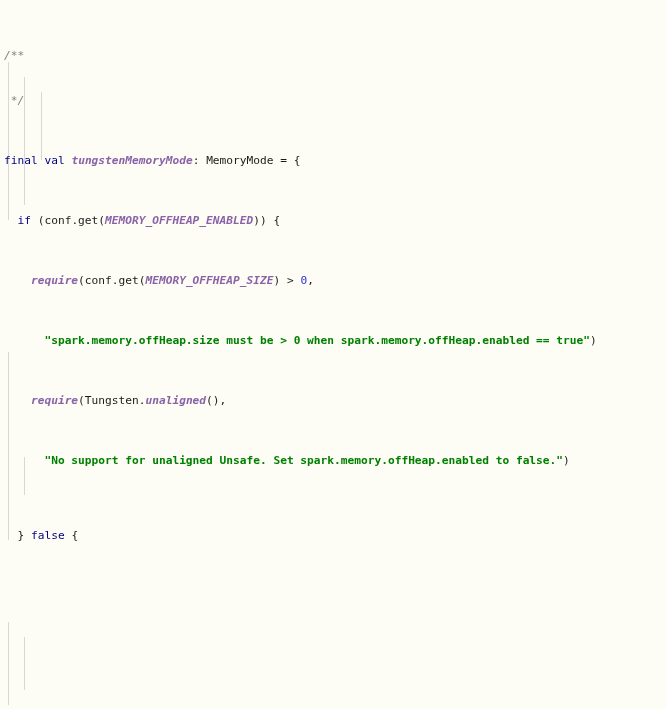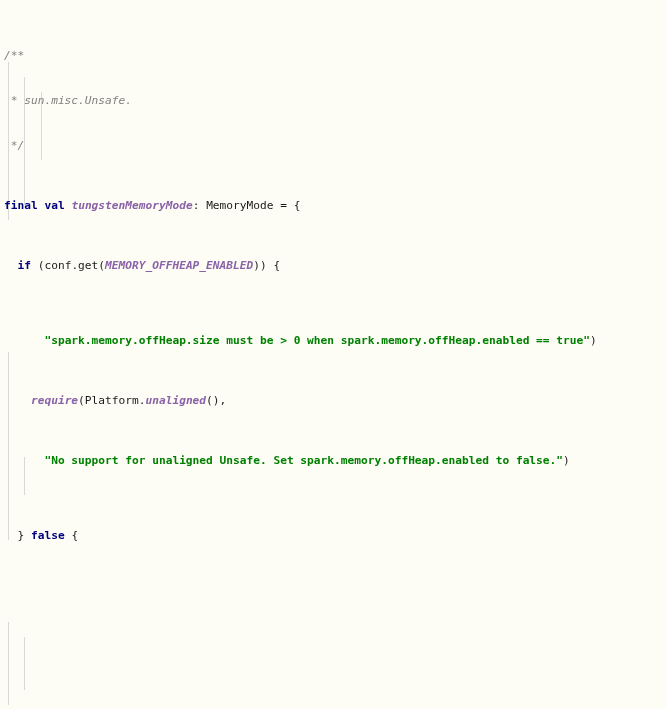--- a/index.html
+++ b/index.html
@@ -39,21 +39,21 @@
     height: 709px;
     pointer-events: none;
   }
   .guide {
     position: absolute;
     width: 1px;
     background: #d8d8d8;
   }
 
   
-  .kw      { color: #000080; font-weight: bold; }
+  .kw      { color: #000080; font-weight: normal; }
   .cmt     { color: #808080; font-style: italic; }
   .str     { color: #008000; font-weight: bold; }
   .num     { color: #3333cc; }
   .ital    { color: #8a62a8; font-style: italic; font-weight: bold; }
   .plain   { color: #1a1a1a; }
 </style>
 </head>
 <body>
 
 <div id="editor">
@@ -64,31 +64,31 @@
     <div class="guide" style="left:41px; top:92px;  height:68px;"></div>
     <div class="guide" style="left:8px;  top:352px; height:188px;"></div>
     <div class="guide" style="left:24px; top:457px; height:38px;"></div>
     <div class="guide" style="left:8px;  top:622px; height:83px;"></div>
     <div class="guide" style="left:24px; top:637px; height:53px;"></div>
   </div>
 
   <div class="code-area">
 
     <div class="line"><span class="cmt">/**</span></div>
-    <div class="line"><span class="cmt"> * sun.misc.Unsafe.</span></div>
     <div class="line"><span class="cmt"> */</span></div>
 
     <div class="line"><span class="kw">final</span><span class="plain"> </span><span class="kw">val</span><span class="plain"> </span><span class="ital">tungstenMemoryMode</span><span class="plain">: MemoryMode = {</span></div>
 
     <div class="line"><span class="plain">  </span><span class="kw">if</span><span class="plain"> (conf.get(</span><span class="ital">MEMORY_OFFHEAP_ENABLED</span><span class="plain">)) {</span></div>
 
+    <div class="line"><span class="plain">    </span><span class="ital">require</span><span class="plain">(conf.get(</span><span class="ital">MEMORY_OFFHEAP_SIZE</span><span class="plain">) &gt; </span><span class="num">0</span><span class="plain">,</span></div>
 
     <div class="line"><span class="plain">      </span><span class="str">"spark.memory.offHeap.size must be &gt; 0 when spark.memory.offHeap.enabled == true"</span><span class="plain">)</span></div>
 
-    <div class="line"><span class="plain">    </span><span class="ital">require</span><span class="plain">(Platform.</span><span class="ital">unaligned</span><span class="plain">(),</span></div>
+    <div class="line"><span class="plain">    </span><span class="ital">require</span><span class="plain">(Tungsten.</span><span class="ital">unaligned</span><span class="plain">(),</span></div>
 
     <div class="line"><span class="plain">      </span><span class="str">"No support for unaligned Unsafe. Set spark.memory.offHeap.enabled to false."</span><span class="plain">)</span></div>
 
 
     <div class="line"><span class="plain">  } </span><span class="kw">false</span><span class="plain"> {</span></div>
 
     
 
     
     

